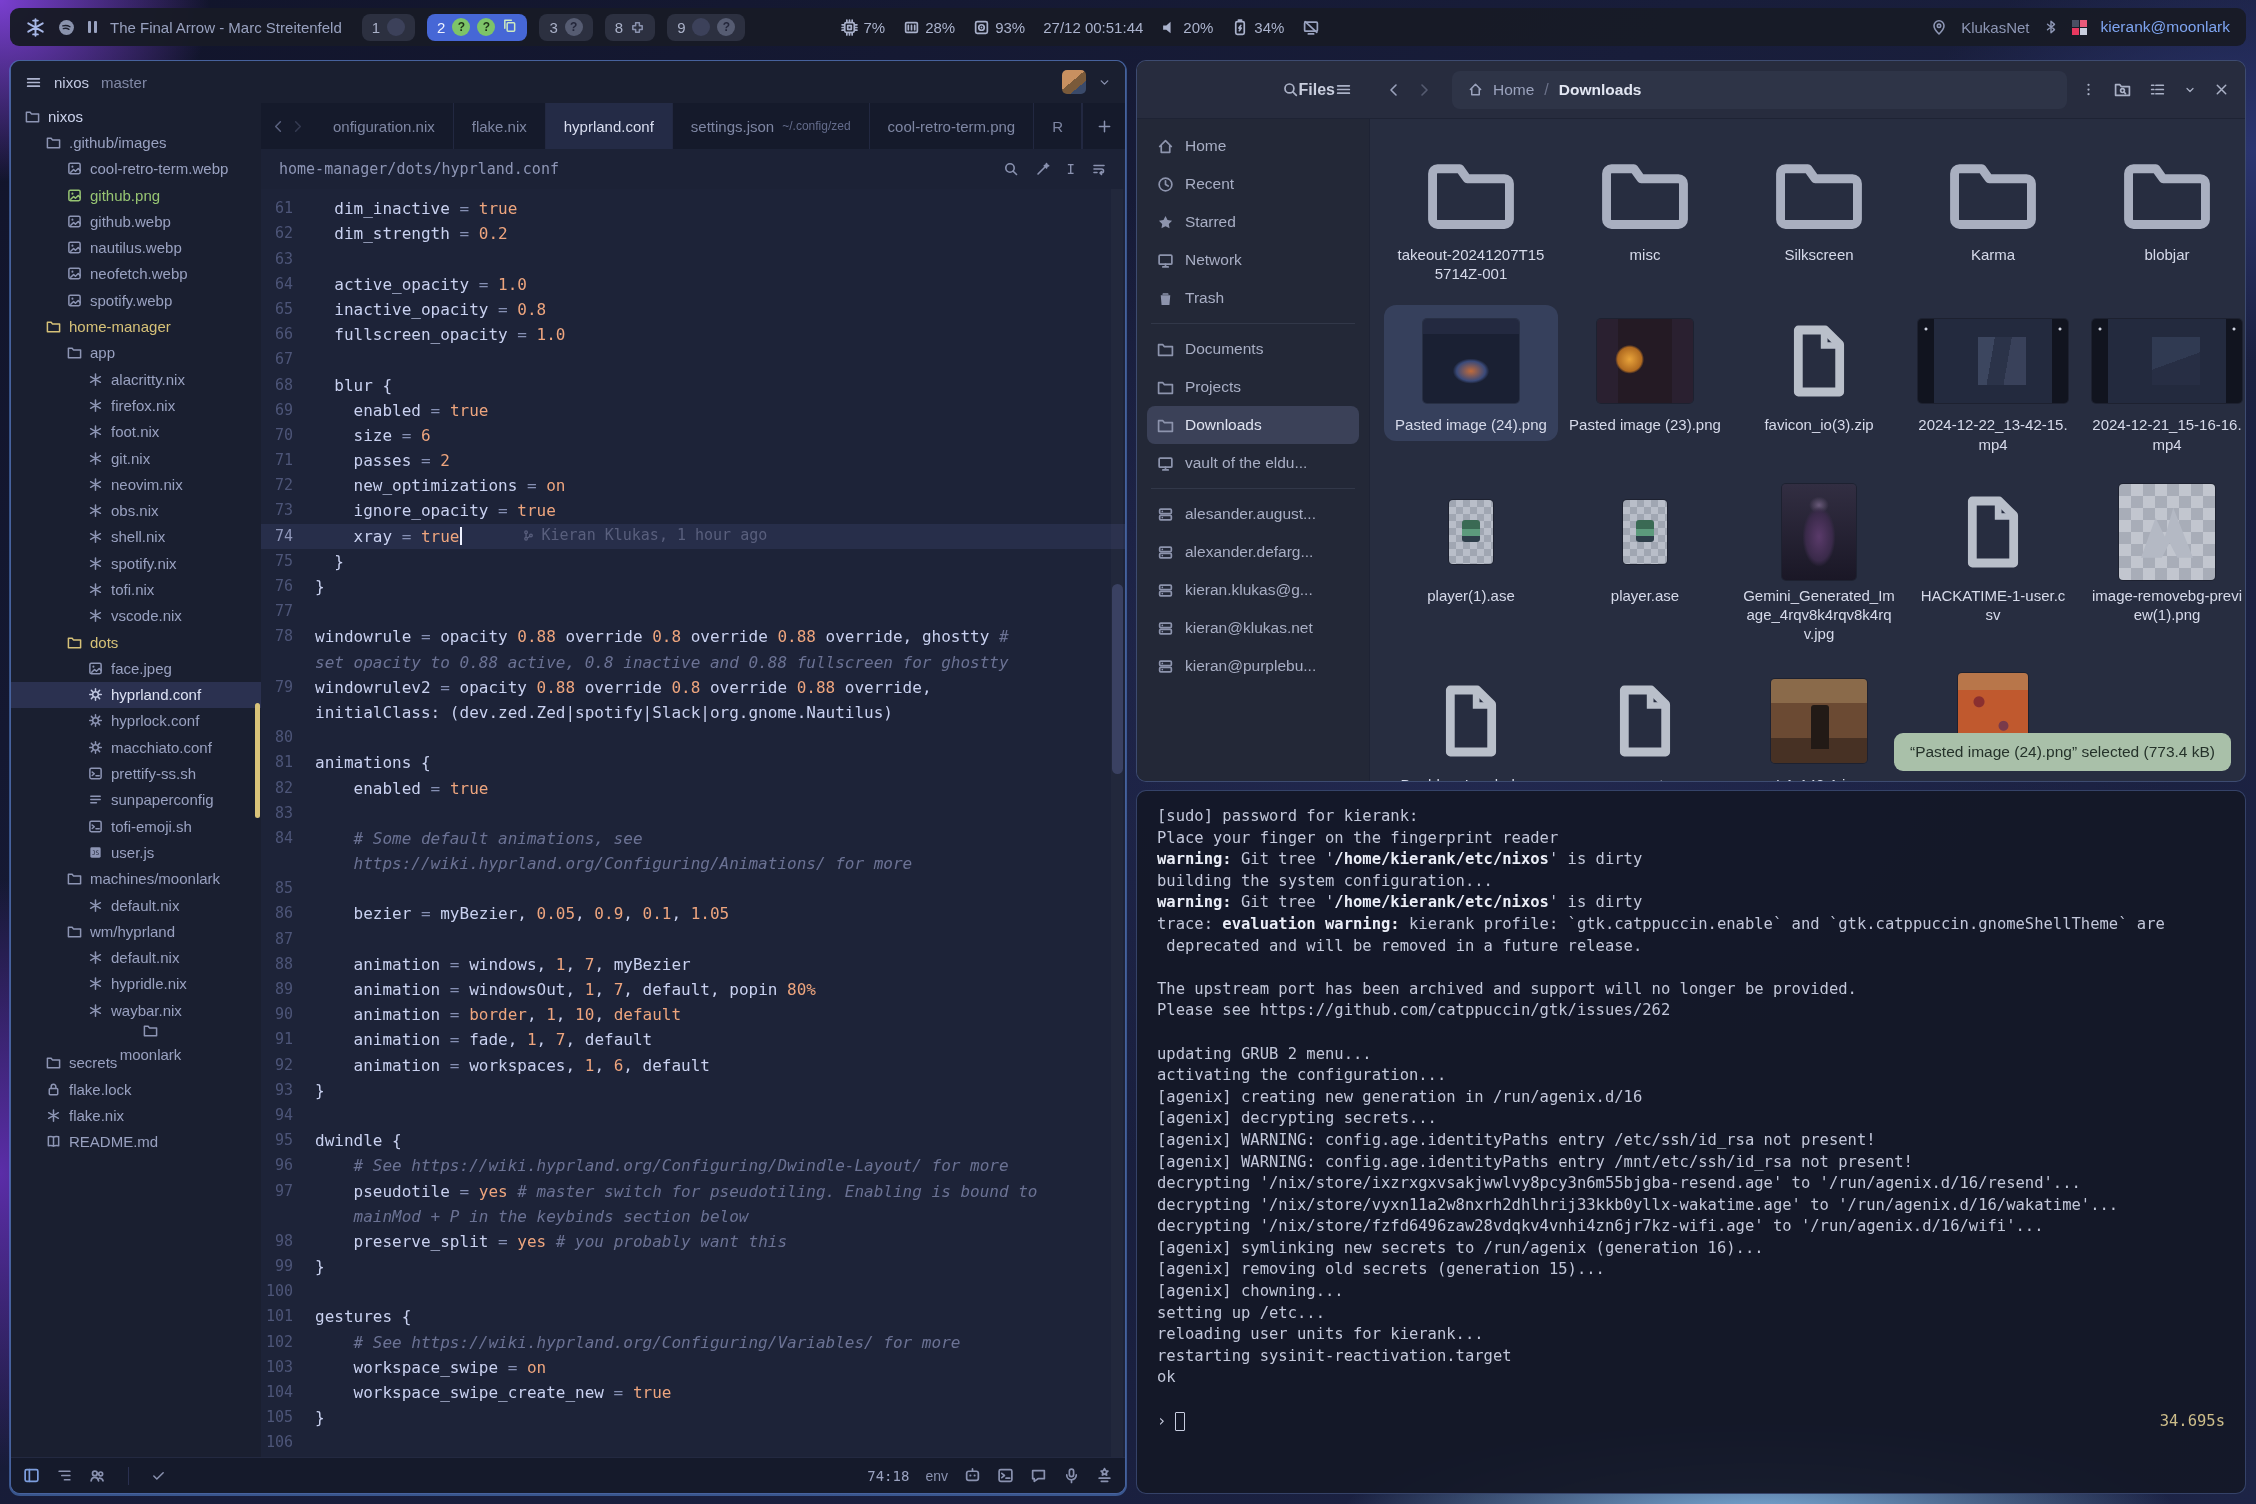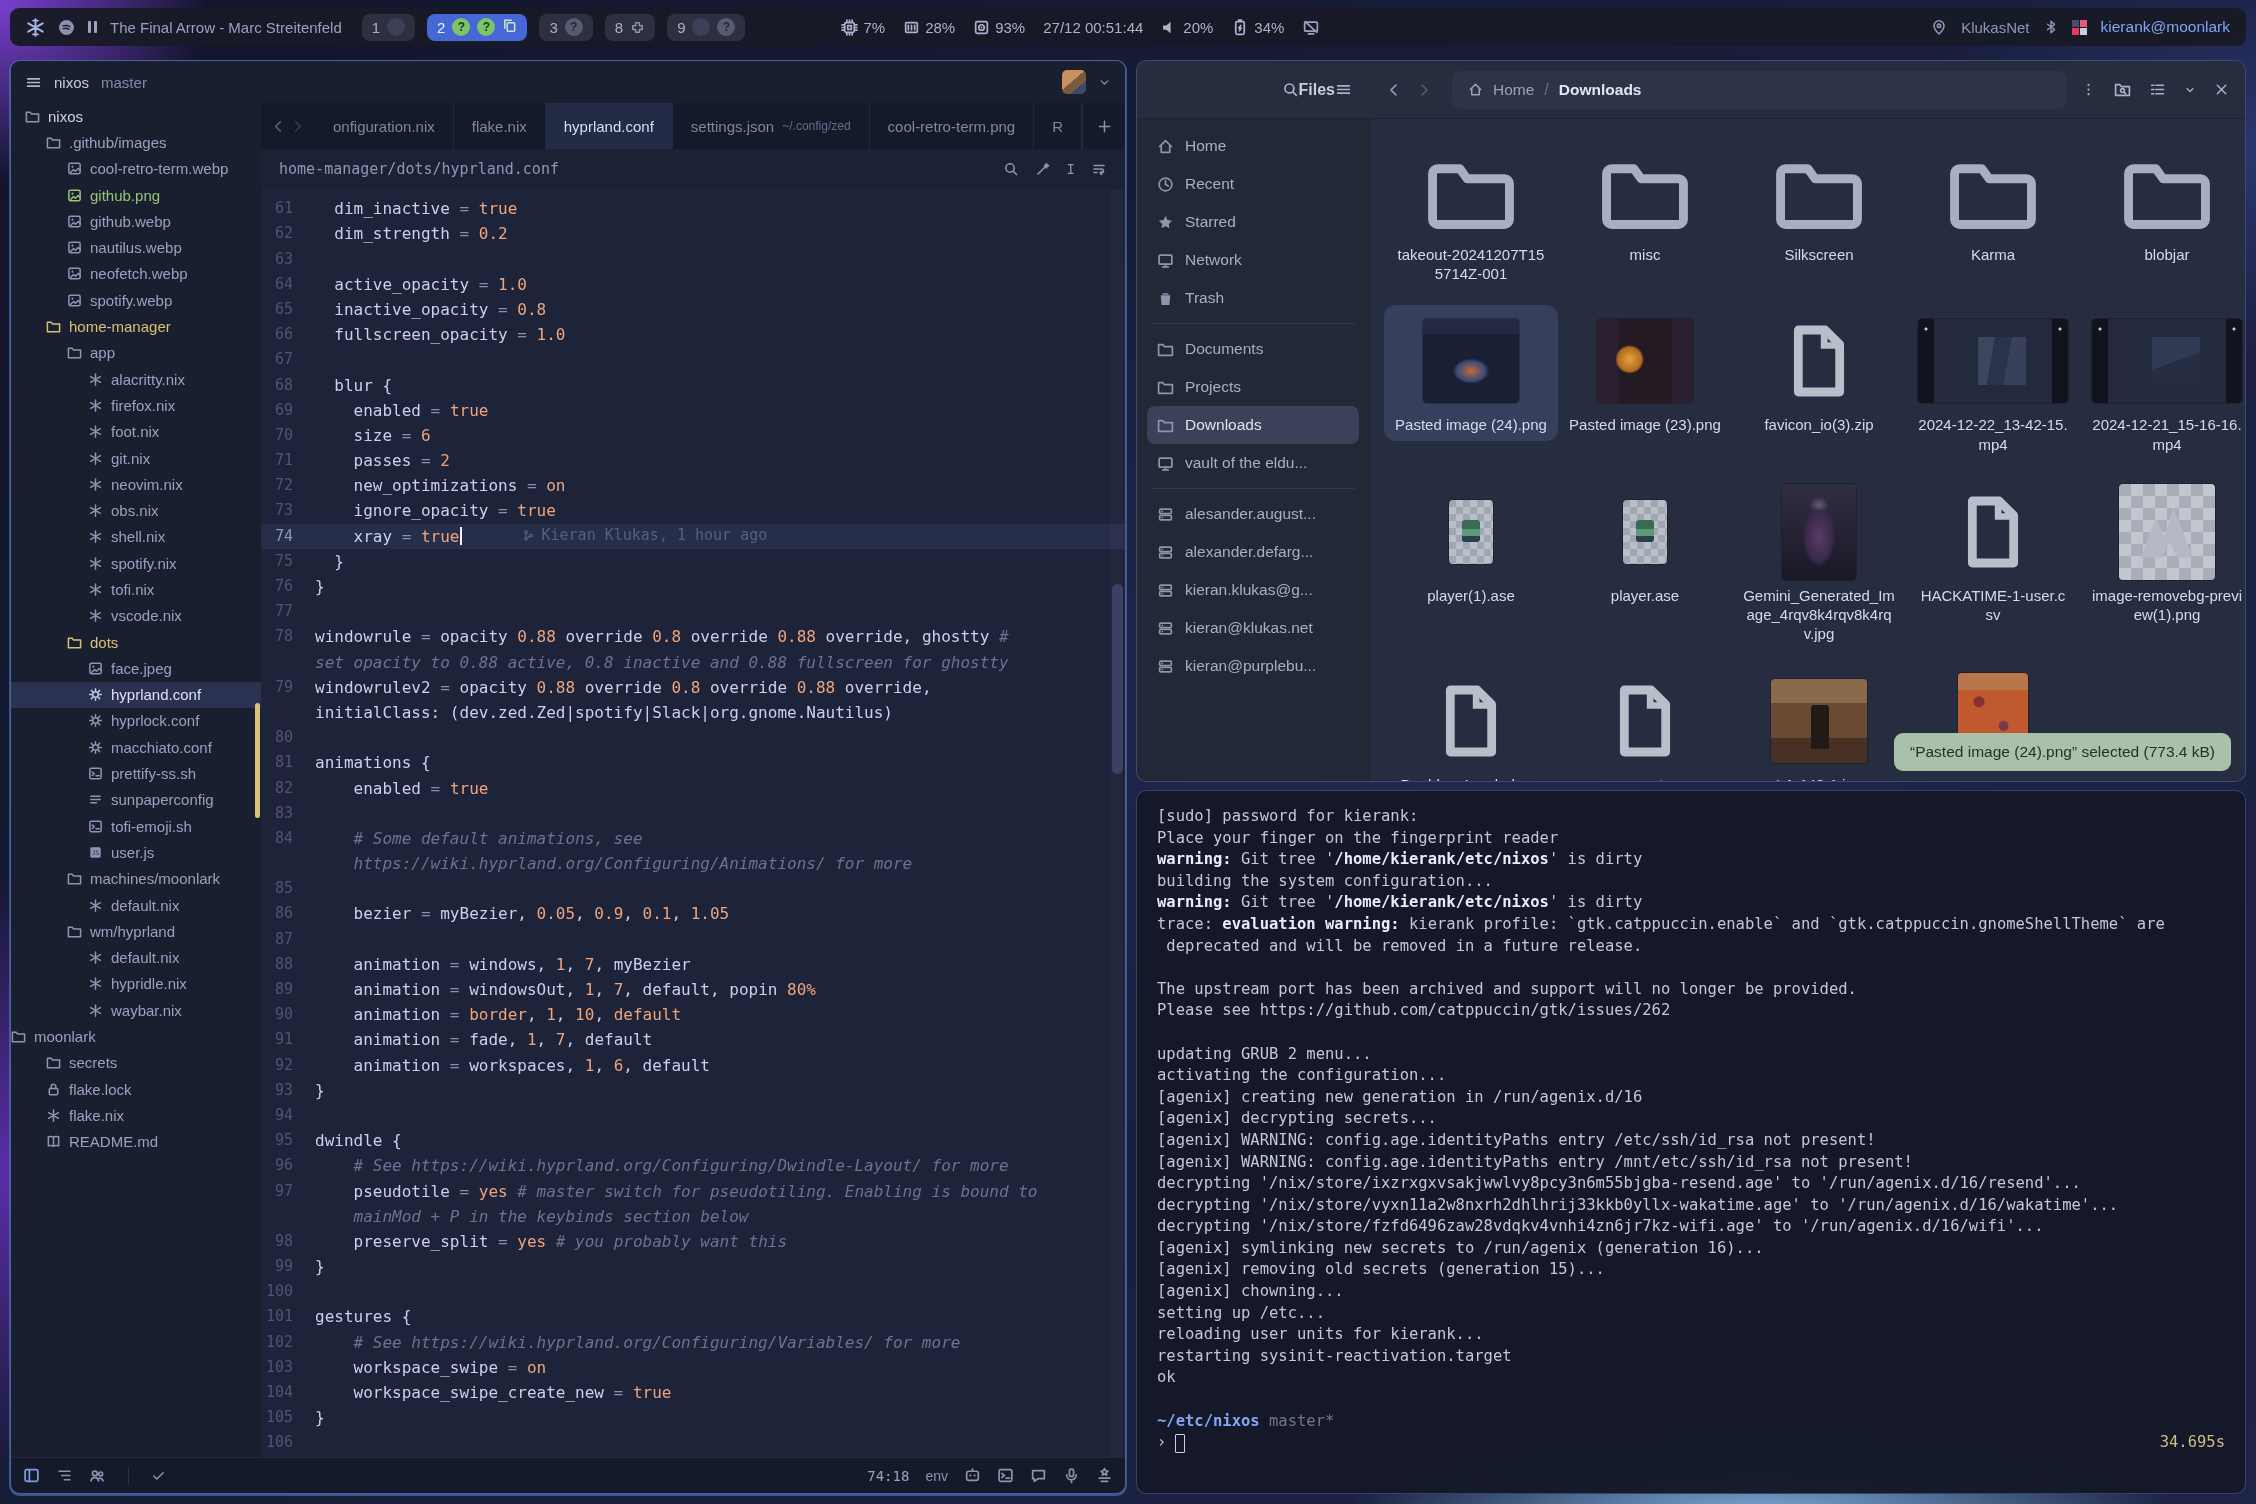--- a/index.html
+++ b/index.html
@@ -652,21 +652,21 @@
             <span>hypridle.nix</span>
           </div>
           <div class="trow" style="padding-left: 77px;">
             <span class="ic">
               <svg width="15" height="15" viewBox="0 0 16 16">
                 <path class="s" d="M8 2v12M2.8 5l10.4 6M2.8 11l10.4-6"></path>
               </svg>
             </span>
             <span>waybar.nix</span>
           </div>
-          <div class="trow" style="">
+          <div class="trow" style="padding-left: 35px; flex-direction: column;">
             <span class="ic">
               <svg width="15" height="15" viewBox="0 0 16 16">
                 <path class="s" d="M1.5 3.5h4l1.3 1.7h7.7v8.3h-13z"></path>
               </svg>
             </span>
             <span>moonlark</span>
           </div>
           <div class="trow" style="padding-left: 35px;">
             <span class="ic">
               <svg width="15" height="15" viewBox="0 0 16 16">
@@ -1421,21 +1421,20 @@
         <div class="tl"><span>decrypting '/nix/store/vyxn11a2w8nxrh2dhlhrij33kkb0yllx-wakatime.age' to '/run/agenix.d/16/wakatime'...</span></div>
         <div class="tl"><span>decrypting '/nix/store/fzfd6496zaw28vdqkv4vnhi4zn6jr7kz-wifi.age' to '/run/agenix.d/16/wifi'...</span></div>
         <div class="tl"><span>[agenix] symlinking new secrets to /run/agenix (generation 16)...</span></div>
         <div class="tl"><span>[agenix] removing old secrets (generation 15)...</span></div>
         <div class="tl"><span>[agenix] chowning...</span></div>
         <div class="tl"><span>setting up /etc...</span></div>
         <div class="tl"><span>reloading user units for kierank...</span></div>
         <div class="tl"><span>restarting sysinit-reactivation.target</span></div>
         <div class="tl"><span>ok</span></div>
         <div class="tl">&nbsp;</div>
-        <div class="tl"><span class="t-blue">~/etc/nixos</span><span class="t-dim"> master*</span></div>
       </div>
     <div id="prompt-line">
       <span id="prompt-sym">›</span>
       <span id="term-cursor"></span>
       <span id="cmd-time">34.695s</span>
     </div>
   </div>
 </div>
 
 </body></html>

